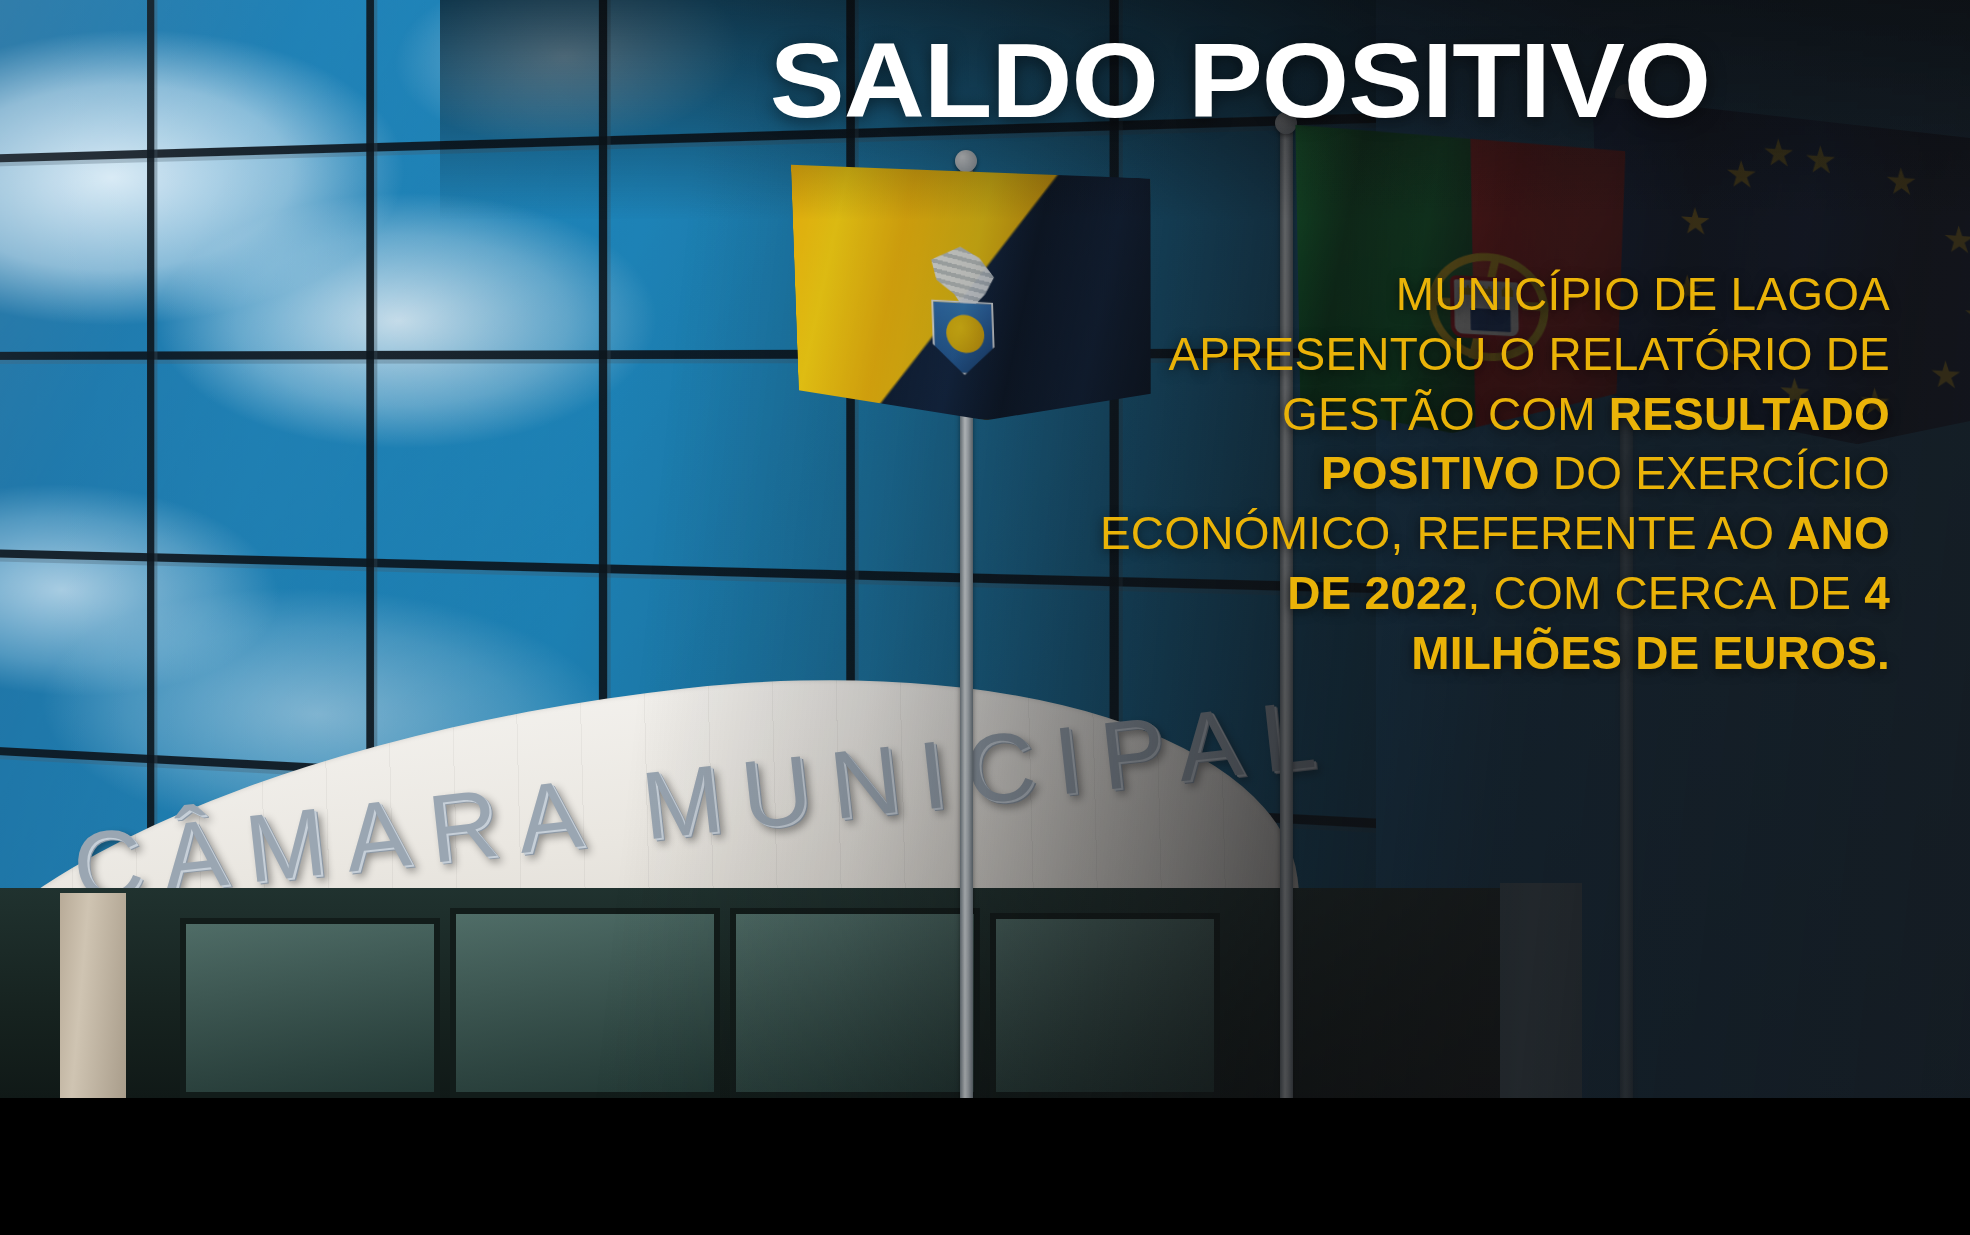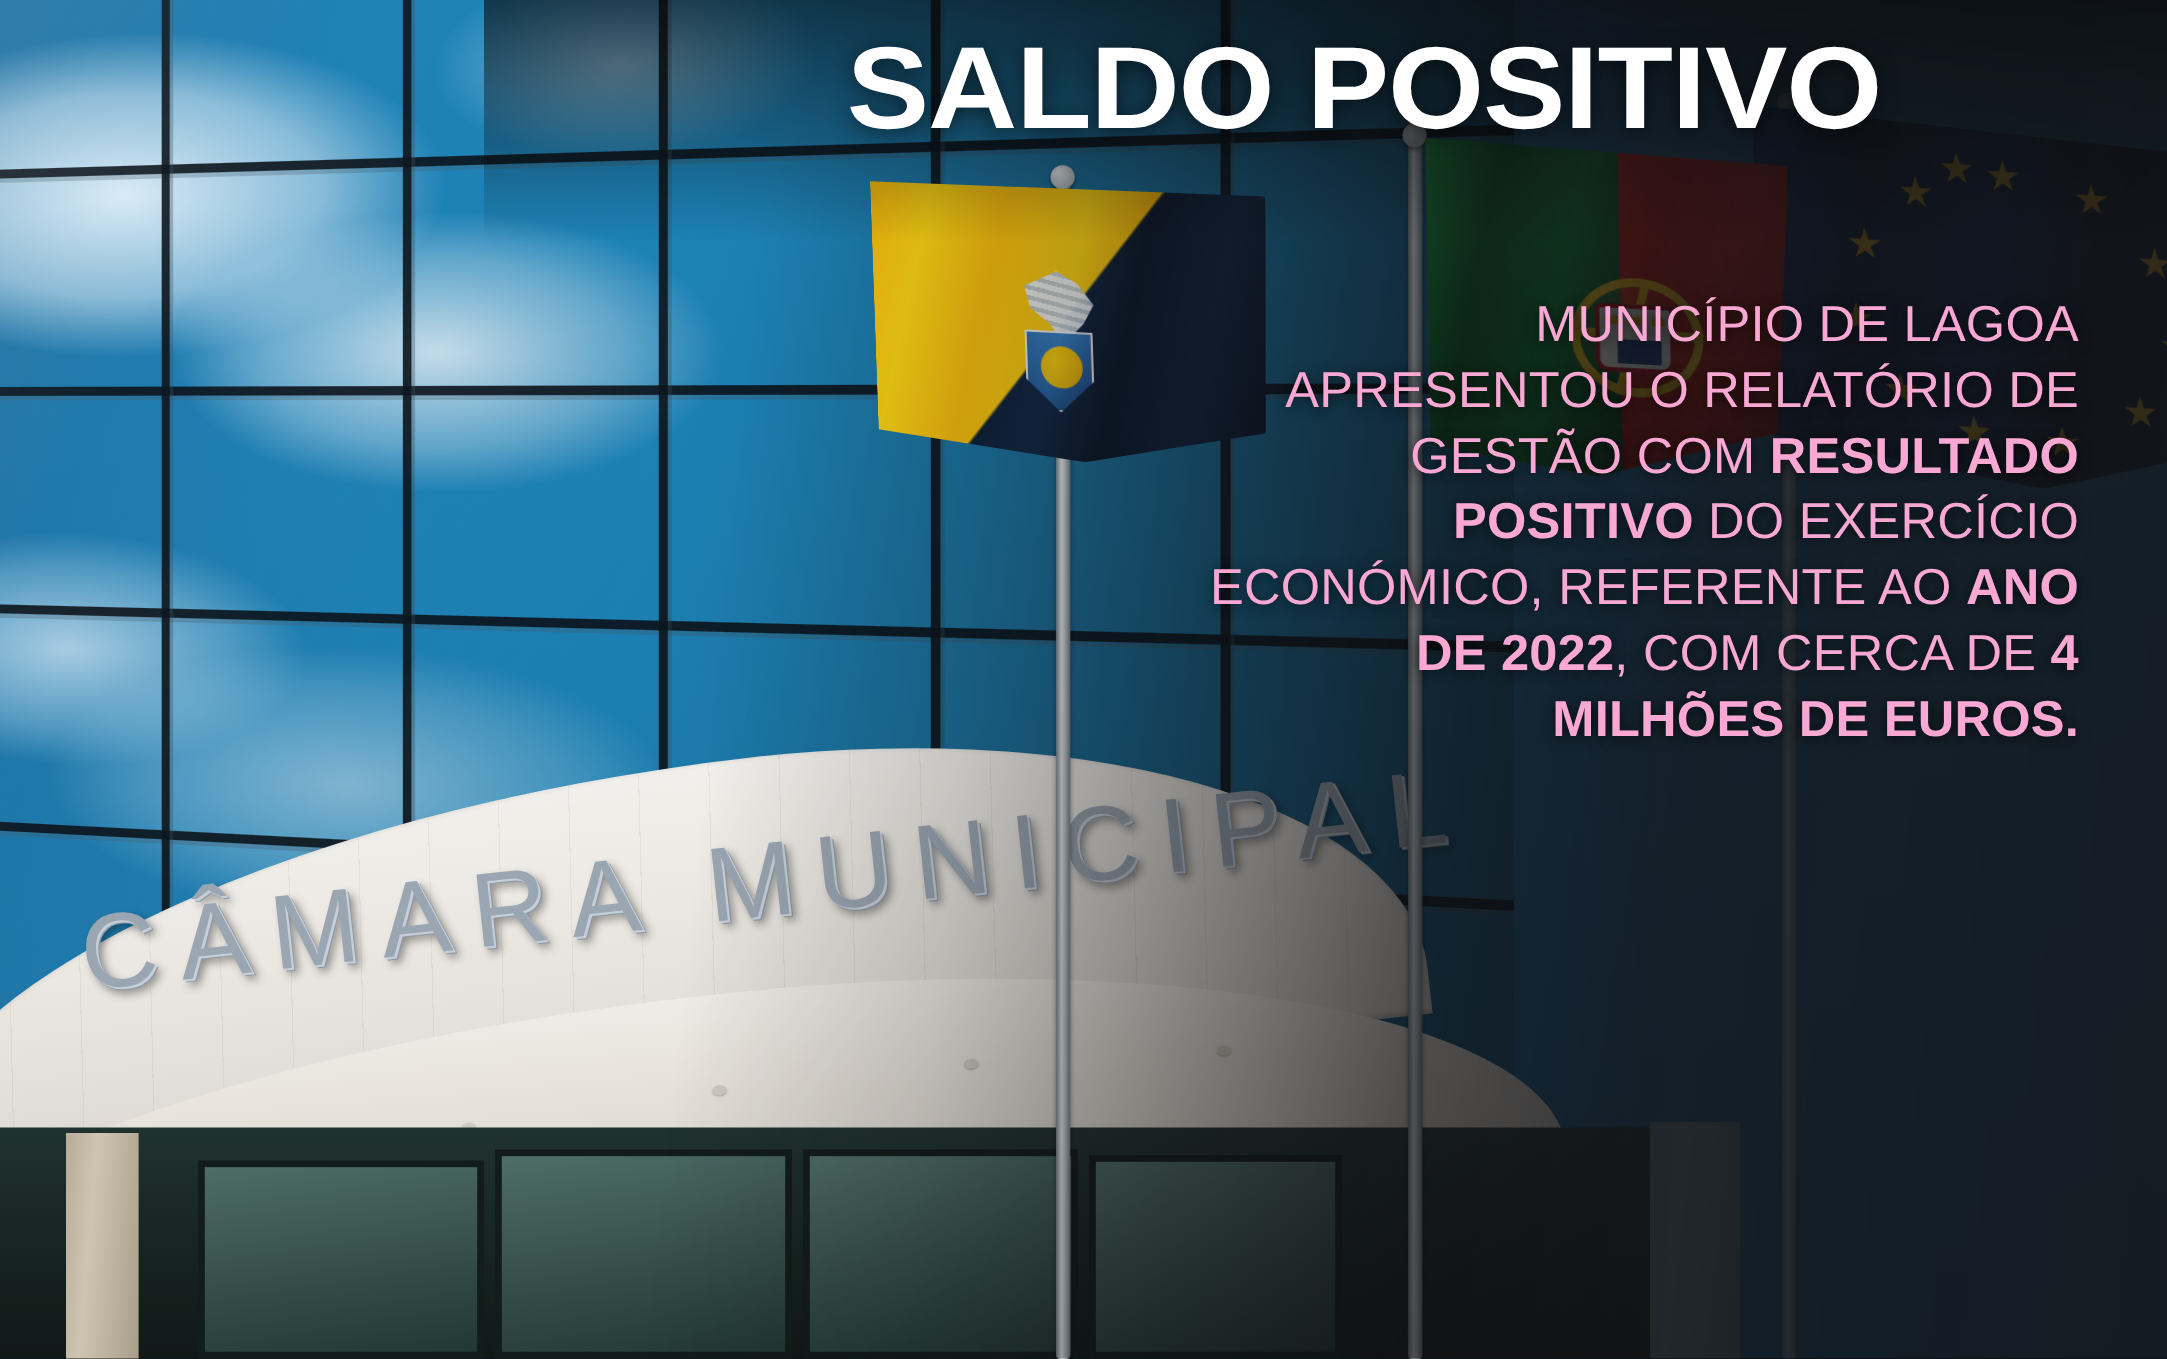--- a/index.html
+++ b/index.html
@@ -1,19 +1,19 @@
 <!DOCTYPE html>
 <html><head>
 <meta charset="utf-8">
 <style>
   * { margin:0; padding:0; box-sizing:border-box; }
   html,body { background:#000; }
   .stage {
     position:relative;
-    width:1970px; height:1235px;
+    width:1970px; height:1098px;
     overflow:hidden;
     font-family:"Liberation Sans", sans-serif;
     background:#0a1822;
   }
 
   
   .photo { position:absolute; inset:0; overflow:hidden; }
 
   
   .sky {
@@ -226,21 +226,21 @@
     transform:scaleX(1.06);
     transform-origin:center top;
     text-shadow:0 3px 18px rgba(0,0,0,.55);
     white-space:nowrap;
   }
 
   .body-copy {
     position:absolute;
     right:80px; top:265px; width:820px;
     text-align:right;
-    color:#f9a8d4;
+    color:#eab308;
     font-size:46px;
     font-weight:400;
     line-height:1.30;
     letter-spacing:.2px;
     text-shadow:0 2px 12px rgba(0,0,0,.65);
   }
   .body-copy b { font-weight:700; }
 </style>
 </head>
 <body>

